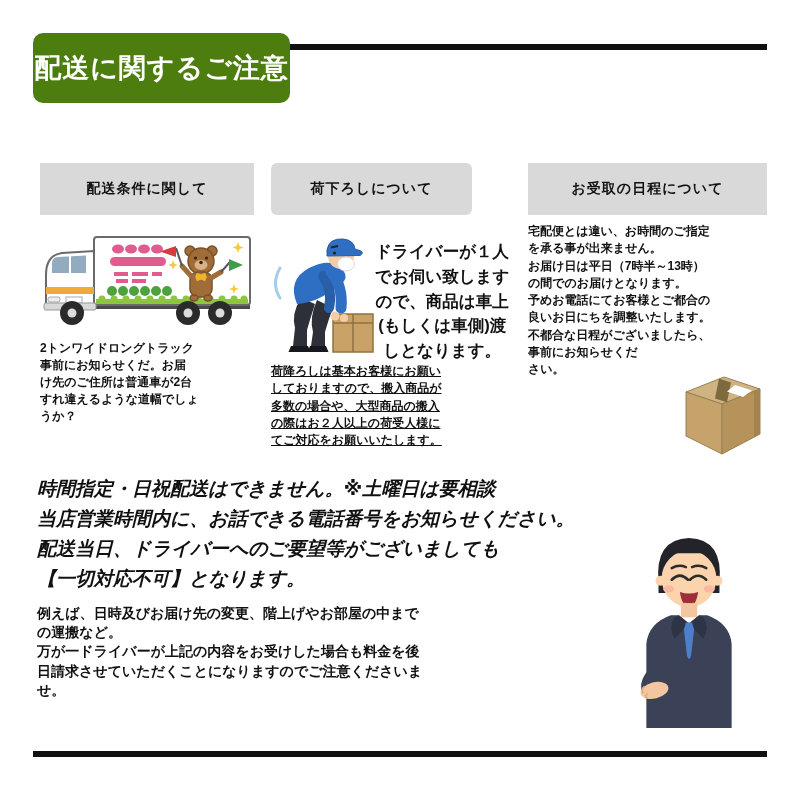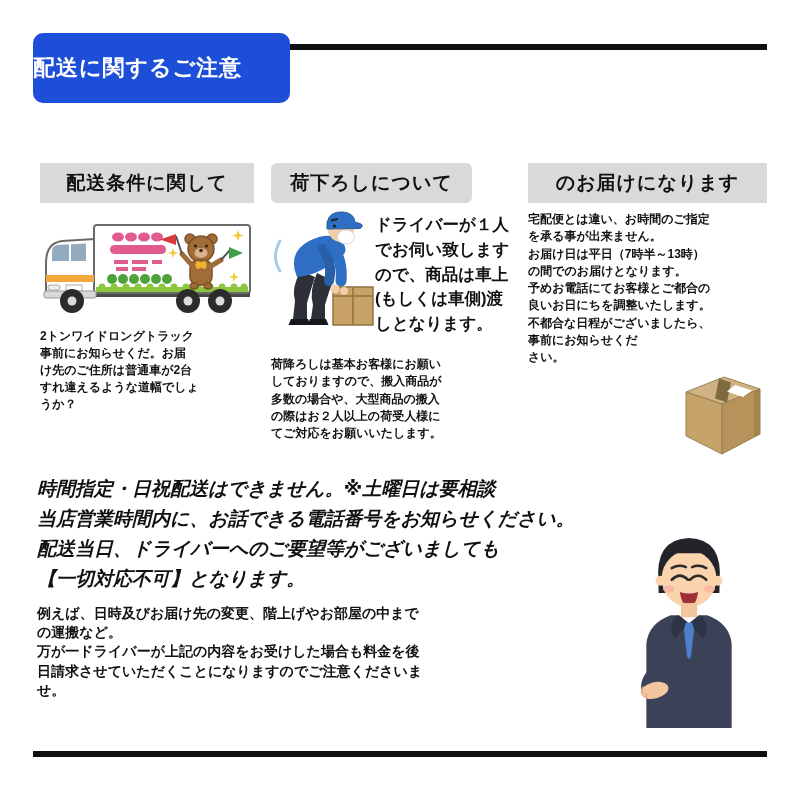--- a/index.html
+++ b/index.html
@@ -1,41 +1,41 @@
 <!DOCTYPE html>
 <html><head>
 <meta charset="utf-8">
 <style>
   html,body{margin:0;padding:0;background:#fff;}
   body{font-family:"Liberation Sans","DejaVu Sans",sans-serif;font-weight:bold;color:#111;}
   .canvas{position:relative;width:800px;height:800px;background:#fff;overflow:hidden;}
 
   
   .top-line{position:absolute;left:283px;top:44px;width:484px;height:6px;background:#101010;}
-  .title-box{position:absolute;left:33px;top:33px;width:257px;height:70px;background:#1d4ed8;
-             border-radius:10px;color:#fff;font-size:22px;display:flex;align-items:center;
-             justify-content:flex-start;letter-spacing:1px;}
+  .title-box{position:absolute;left:33px;top:33px;width:257px;height:70px;background:#4d7c0f;
+             border-radius:10px;color:#fff;font-size:27px;display:flex;align-items:center;
+             justify-content:center;letter-spacing:1px;}
   .headline{position:absolute;left:318px;top:66px;font-size:23px;white-space:nowrap;}
   .headline .hl{color:#e0731f;text-decoration:underline;text-decoration-thickness:3px;text-underline-offset:3px;}
 
   
   .col{position:absolute;top:163px;}
-  .col-header{background:#d9d9d9;height:40px;display:flex;align-items:center;justify-content:center;
-              font-size:19px;letter-spacing:1px;}
+  .col-header{background:#d9d9d9;height:52px;display:flex;align-items:center;justify-content:center;
+              font-size:14px;letter-spacing:1px;}
   #col1{left:40px;width:214px;}
   #col2{left:271px;width:236px;}
   #col2 .col-header{width:201px;border-radius:6px;}
   #col3{left:528px;width:244px;}
   #col3 .col-header{width:239px;}
   .body-text{white-space:pre;font-size:12px;line-height:1.42;}
   #col1 .illu{margin-top:10px;}
   #col1 .body-text{margin-top:9px;}
-  .media-row{display:flex;margin-top:4px;}
+  .media-row{display:flex;margin-top:19px;text-align:center;}
   .side-text{white-space:pre;font-size:16.5px;line-height:1.5;margin-top:5px;}
-  #col2 .body-text{margin-top:20px;line-height:1.45;}
+  #col2 .body-text{margin-top:0;line-height:1.45;text-decoration:underline;}
   #col3 .body-text{margin-top:8px;line-height:1.44;}
   .parcel-illu{position:absolute;left:144px;top:205px;}
 
   
   .para1{position:absolute;left:37px;top:474px;font-size:19px;line-height:1.58;white-space:pre;font-style:italic;}
   .para2{position:absolute;left:37px;top:604px;font-size:14px;line-height:1.37;white-space:pre;}
   .businessman{position:absolute;left:633px;top:530px;}
   .bottom-line{position:absolute;left:33px;top:751px;width:734px;height:6px;background:#101010;}
 </style>
 </head>
@@ -176,21 +176,21 @@
 しとなります。</div>
     </div>
     <div class="body-text">荷降ろしは基本お客様にお願い
 しておりますので、搬入商品が
 多数の場合や、大型商品の搬入
 の際はお２人以上の荷受人様に
 てご対応をお願いいたします。</div>
   </div>
 
   <div class="col" id="col3">
-    <div class="col-header">のお届けになります</div>
+    <div class="col-header">お受取の日程について</div>
     <div class="body-text">宅配便とは違い、お時間のご指定
 を承る事が出来ません。
 お届け日は平日（7時半～13時）
 の間でのお届けとなります。
 予めお電話にてお客様とご都合の
 良いお日にちを調整いたします。
 不都合な日程がございましたら、
 事前にお知らせくだ
 さい。</div>
     <div class="parcel-illu">

